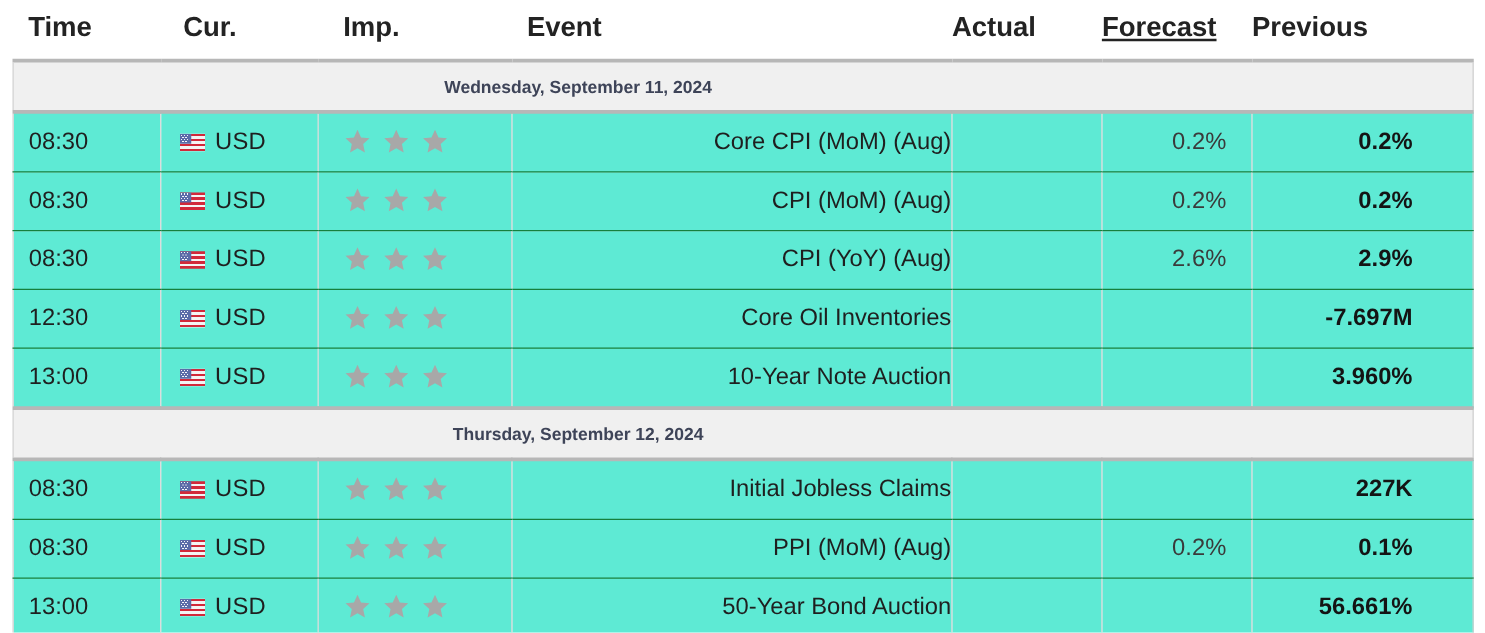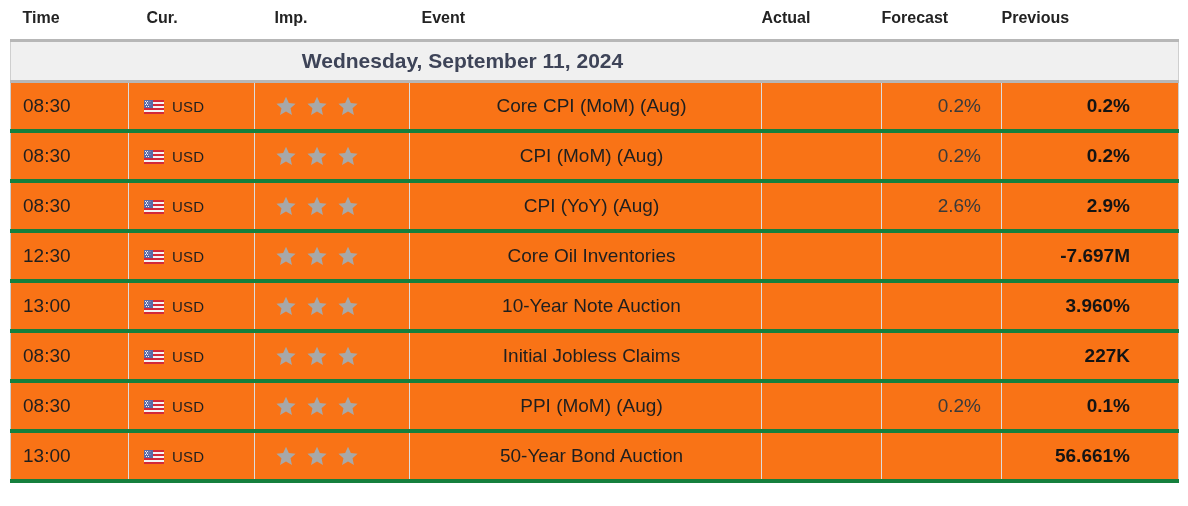--- a/index.html
+++ b/index.html
@@ -32,92 +32,92 @@
   col.c-time     { width: 118px; }
   col.c-cur      { width: 126px; }
   col.c-imp      { width: 155px; }
   col.c-event    { width: 352px; }
   col.c-actual   { width: 120px; }
   col.c-forecast { width: 120px; }
   col.c-previous { width: 177px; }
 
   
   thead th {
-    font-size: 16px;
+    font-size: 22px;
     font-weight: bold;
     color: #232323;
     padding: 9px 0 12px 0;
     border-bottom: 2px solid #b7b7b7;
     background: #ffffff;
     vertical-align: middle;
     margin-top: 20px;
   }
   th.align-left   { text-align: left; }
   th.align-right  { text-align: left; }
 
   th.h-time     { padding-left: 12px; }
   th.h-cur      { padding-left: 18px; }
   th.h-imp      { padding-left: 20px; }
   th.h-event    { padding-left: 12px; }
   th.h-actual   { padding-right: 15px; }
-  th.h-forecast { padding-right: 20px; }
+  th.h-forecast { padding-right: 20px; text-decoration: underline; }
   th.h-previous { padding-right: 48px; }
 
   
   tr.day-row td {
     background: #f0f0f0;
     text-align: center;
-    font-size: 21px;
+    font-size: 14px;
     font-weight: bold;
     color: #3e4458;
     height: 38px;
     padding: 0;
     border-top: 3px solid #b7b7b7;
     border-bottom: 3px solid #b7b7b7;
     border-left: 1px solid #cfcfcf;
     border-right: 1px solid #cfcfcf;
   }
   .day-label {
     display: block;
     position: relative;
     left: -132px;
   }
 
   
   tr.event-row td {
     height: 46px;
     font-size: 19px;
     color: #1f1f1f;
-    border-bottom: 4px solid #15803d;
+    border-bottom: 1px solid #15803d;
     border-left: 1px solid #dcdcdc;
     border-right: 1px solid #dcdcdc;
     padding: 0;
     vertical-align: middle;
-    background: #f97316;
+    background: #5eead4;
     margin-left: 24px;
   }
   tr.event-row td.cell-time {
     padding-left: 12px;
     text-align: left;
     color: #1f1f1f;
     border-left: 1px solid #cfcfcf;
   }
   tr.event-row td.cell-cur {
     padding-left: 15px;
     text-align: left;
     white-space: nowrap;
   }
   tr.event-row td.cell-imp {
     padding-left: 20px;
     text-align: left;
     white-space: nowrap;
   }
   tr.event-row td.cell-event {
     padding-left: 12px;
-    text-align: center;
+    text-align: right;
   }
   tr.event-row td.cell-actual {
     text-align: right;
     padding-right: 15px;
     color: #2b2b2b;
   }
   tr.event-row td.cell-forecast {
     text-align: right;
     padding-right: 20px;
     color: #3a3a3a;
@@ -170,21 +170,21 @@
       radial-gradient(circle at 6.0px 1.2px, rgba(255,255,255,0.95) 0.5px, transparent 0.6px),
       radial-gradient(circle at 2.4px 3.0px, rgba(255,255,255,0.95) 0.5px, transparent 0.6px),
       radial-gradient(circle at 4.8px 3.0px, rgba(255,255,255,0.95) 0.5px, transparent 0.6px),
       radial-gradient(circle at 1.2px 4.8px, rgba(255,255,255,0.95) 0.5px, transparent 0.6px),
       radial-gradient(circle at 3.6px 4.8px, rgba(255,255,255,0.95) 0.5px, transparent 0.6px),
       radial-gradient(circle at 6.0px 4.8px, rgba(255,255,255,0.95) 0.5px, transparent 0.6px),
       radial-gradient(circle at 2.4px 6.5px, rgba(255,255,255,0.95) 0.5px, transparent 0.6px),
       radial-gradient(circle at 4.8px 6.5px, rgba(255,255,255,0.95) 0.5px, transparent 0.6px);
   }
   .cur-code {
-    font-size: 15px;
+    font-size: 19px;
     color: #1f1f1f;
     letter-spacing: 0.2px;
   }
 
   
   .stars {
     display: inline-block;
     line-height: 0;
     white-space: nowrap;
   }
@@ -295,20 +295,25 @@
                 </svg></span><span class="star"><svg width="22" height="21" viewBox="0 0 24 23" aria-hidden="true">
                   <path fill="#a8a8a8" d="M12 0.8 L15.1 7.6 L22.5 8.4 L17 13.4 L18.5 20.7 L12 17 L5.5 20.7 L7 13.4 L1.5 8.4 L8.9 7.6 Z"></path>
                 </svg></span><span class="star"><svg width="22" height="21" viewBox="0 0 24 23" aria-hidden="true">
                   <path fill="#a8a8a8" d="M12 0.8 L15.1 7.6 L22.5 8.4 L17 13.4 L18.5 20.7 L12 17 L5.5 20.7 L7 13.4 L1.5 8.4 L8.9 7.6 Z"></path>
                 </svg></span></span></td>
           <td class="cell-event">10-Year Note Auction</td>
           <td class="cell-actual"></td>
           <td class="cell-forecast"></td>
           <td class="cell-previous">3.960%</td>
         </tr>
+        <tr class="day-row">
+          <td colspan="7">
+            <span class="day-label">Thursday, September 12, 2024</span>
+          </td>
+        </tr>
         <tr class="event-row first-of-day">
           <td class="cell-time">08:30</td>
           <td class="cell-cur"><span class="flag-us"></span><span class="cur-code">USD</span></td>
           <td class="cell-imp"><span class="stars"><span class="star"><svg width="22" height="21" viewBox="0 0 24 23" aria-hidden="true">
                   <path fill="#a8a8a8" d="M12 0.8 L15.1 7.6 L22.5 8.4 L17 13.4 L18.5 20.7 L12 17 L5.5 20.7 L7 13.4 L1.5 8.4 L8.9 7.6 Z"></path>
                 </svg></span><span class="star"><svg width="22" height="21" viewBox="0 0 24 23" aria-hidden="true">
                   <path fill="#a8a8a8" d="M12 0.8 L15.1 7.6 L22.5 8.4 L17 13.4 L18.5 20.7 L12 17 L5.5 20.7 L7 13.4 L1.5 8.4 L8.9 7.6 Z"></path>
                 </svg></span><span class="star"><svg width="22" height="21" viewBox="0 0 24 23" aria-hidden="true">
                   <path fill="#a8a8a8" d="M12 0.8 L15.1 7.6 L22.5 8.4 L17 13.4 L18.5 20.7 L12 17 L5.5 20.7 L7 13.4 L1.5 8.4 L8.9 7.6 Z"></path>
                 </svg></span></span></td>

